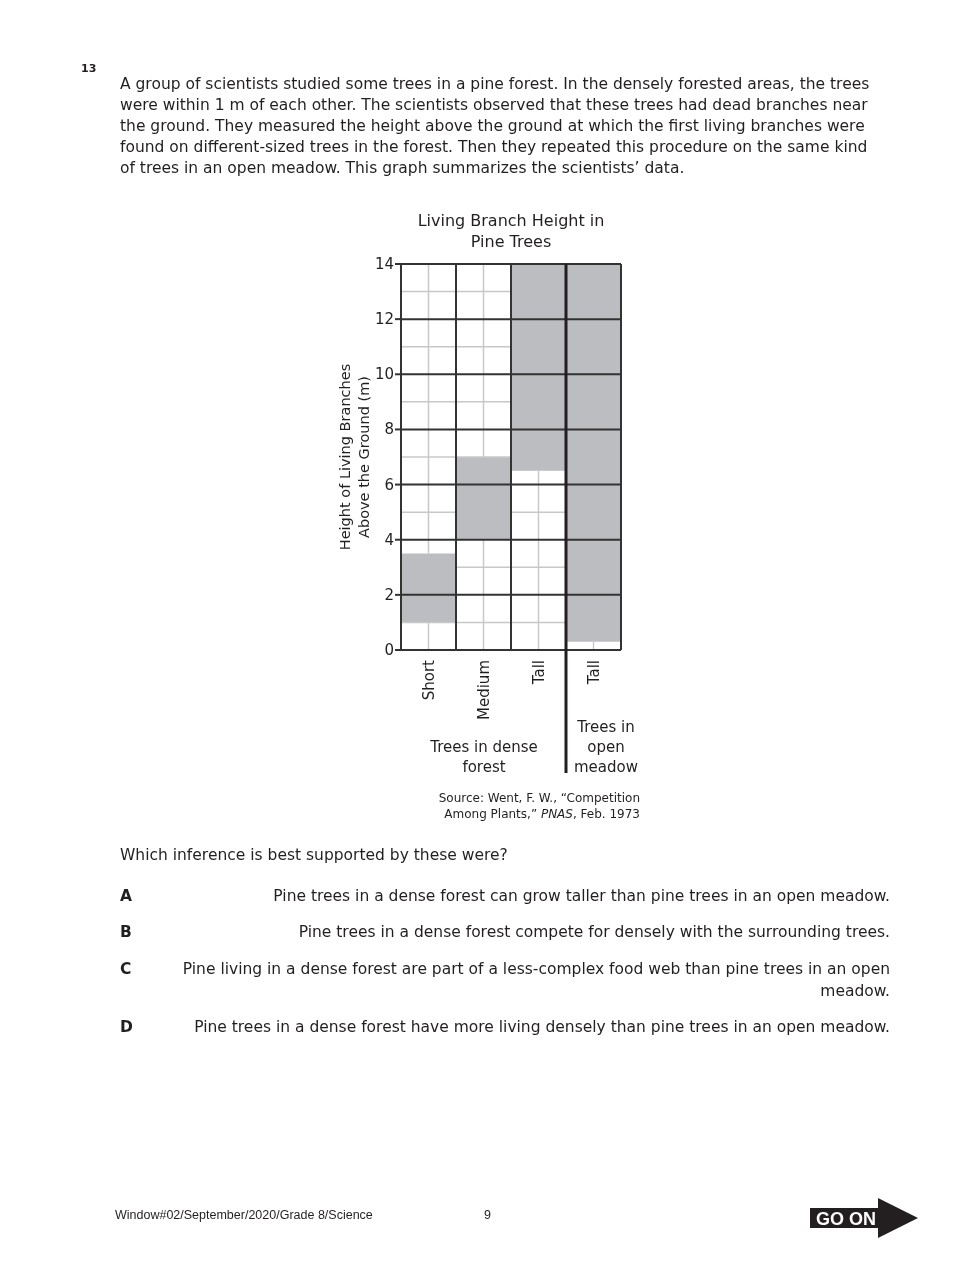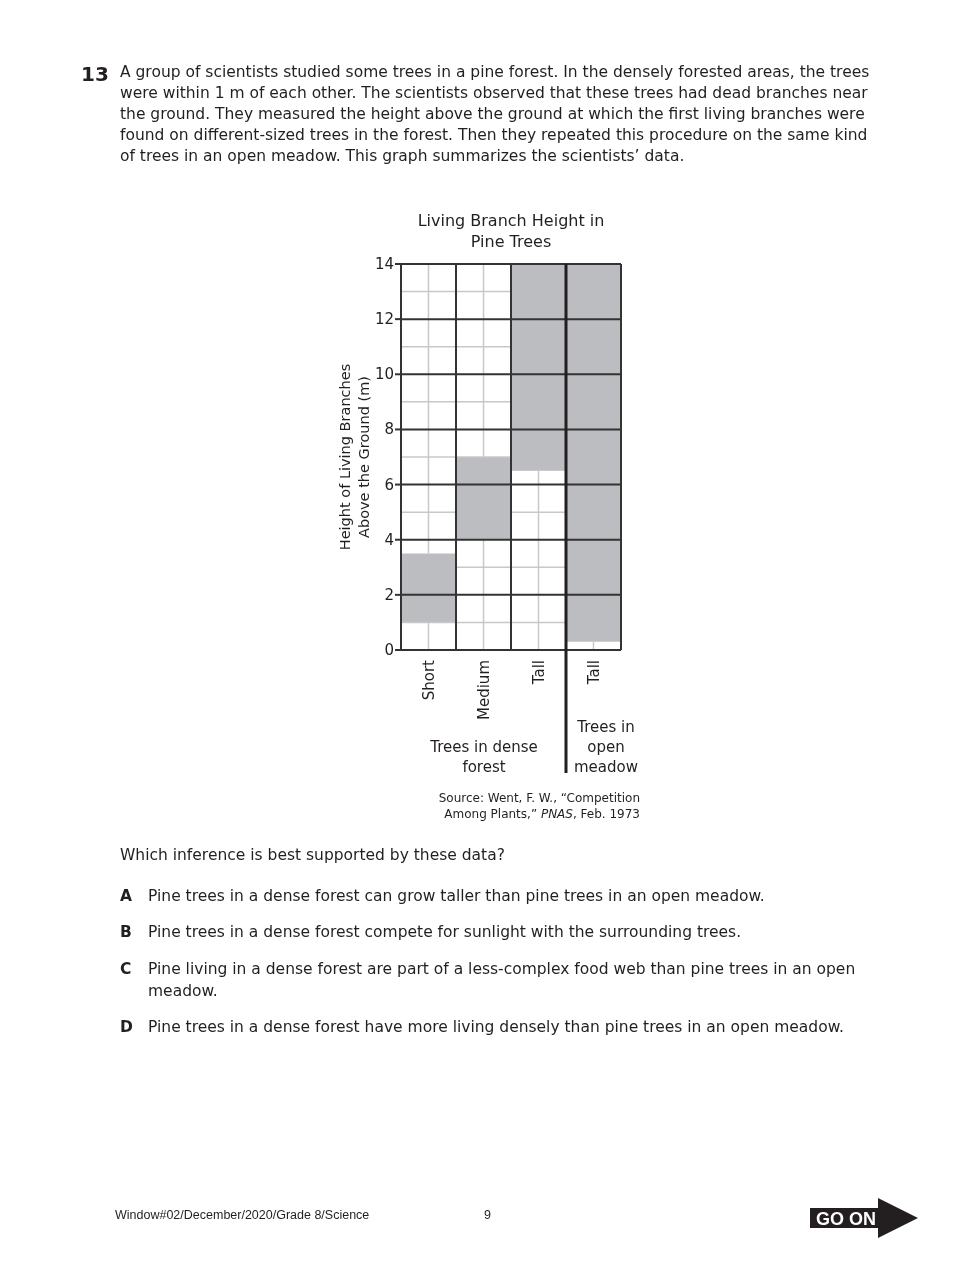--- a/index.html
+++ b/index.html
@@ -1,23 +1,23 @@
 <!DOCTYPE html>
 <html><head>
 <meta charset="utf-8">
 <style>
   html, body { margin: 0; padding: 0; background: #ffffff; }
   body { width: 979px; height: 1266px; position: relative; font-family: "DejaVu Sans", sans-serif; color: #231f20; overflow: hidden; }
-  .qnum { position: absolute; left: 81px; top: 62px; font-weight: bold; font-size: 20px; }
-  .stem { position: absolute; left: 120px; top: 62px; width: 760px; font-size: 15.5px; line-height: 21px; }
+  .qnum { position: absolute; left: 81px; top: 62px; font-weight: bold; font-size: 11px; }
+  .stem { position: absolute; left: 120px; top: 74px; width: 760px; font-size: 15.5px; line-height: 21px; }
   #chart { position: absolute; left: 0; top: 0; }
   .prompt { position: absolute; left: 120px; top: 846px; font-size: 15.5px; }
   .choice { position: absolute; left: 120px; width: 770px; font-size: 15.5px; line-height: 22px; }
   .choice .letter { position: absolute; left: 0; top: 0; font-weight: bold; }
-  .choice .text { display: block; margin-left: 28px; }
+  .choice .text { display: block; margin-left: 20px; text-align: right; }
   .footer-left { position: absolute; left: 115px; top: 1208px; font-family: "Liberation Sans", sans-serif; font-size: 12.5px; }
   .footer-page { position: absolute; left: 484px; top: 1208px; font-family: "Liberation Sans", sans-serif; font-size: 12.5px; }
   .go-on { position: absolute; left: 810px; top: 1198px; width: 110px; height: 40px; cursor: pointer; }
 </style>
 </head>
 <body>
 
 <div class="qnum">13</div>
 <div class="stem">A group of scientists studied some trees in a pine forest. In the densely forested areas, the trees were within 1 m of each other. The scientists observed that these trees had dead branches near the ground. They measured the height above the ground at which the first living branches were found on different-sized trees in the forest. Then they repeated this procedure on the same kind of trees in an open meadow. This graph summarizes the scientists’ data.</div>
 
@@ -101,39 +101,39 @@
   </g>
   <g>
     <text x="606" y="732" text-anchor="middle" font-family="DejaVu Sans, sans-serif" font-size="15" fill="#231f20">Trees in</text>
     <text x="606" y="752" text-anchor="middle" font-family="DejaVu Sans, sans-serif" font-size="15" fill="#231f20">open</text>
     <text x="606" y="772" text-anchor="middle" font-family="DejaVu Sans, sans-serif" font-size="15" fill="#231f20">meadow</text>
   </g>
   <text x="640" y="802" text-anchor="end" font-family="DejaVu Sans, sans-serif" font-size="12" fill="#231f20">Source: Went, F. W., “Competition</text>
   <text x="640" y="818" text-anchor="end" font-family="DejaVu Sans, sans-serif" font-size="12" fill="#231f20"><tspan>Among Plants,” </tspan><tspan font-style="italic">PNAS</tspan><tspan>, Feb. 1973</tspan></text>
 </svg>
 
-<div class="prompt">Which inference is best supported by these data?</div>
+<div class="prompt">Which inference is best supported by these were?</div>
 
 <div class="choice" style="top:885px;">
   <span class="letter">A</span>
   <span class="text">Pine trees in a dense forest can grow taller than pine trees in an open meadow.</span>
 </div>
 <div class="choice" style="top:921px;">
   <span class="letter">B</span>
-  <span class="text">Pine trees in a dense forest compete for sunlight with the surrounding trees.</span>
+  <span class="text">Pine trees in a dense forest compete for densely with the surrounding trees.</span>
 </div>
 <div class="choice" style="top:958px;">
   <span class="letter">C</span>
   <span class="text">Pine living in a dense forest are part of a less-complex food web than pine trees in an open meadow.</span>
 </div>
 <div class="choice" style="top:1016px;">
   <span class="letter">D</span>
   <span class="text">Pine trees in a dense forest have more living densely than pine trees in an open meadow.</span>
 </div>
 
-<div class="footer-left">Window#02/December/2020/Grade 8/Science</div>
+<div class="footer-left">Window#02/September/2020/Grade 8/Science</div>
 <div class="footer-page">9</div>
 
 <svg class="go-on" viewBox="0 0 110 40">
   <rect x="0" y="10" width="70" height="20" fill="#231f20"></rect>
   <polygon points="68,0 108,20 68,40" fill="#231f20"></polygon>
   <text x="36" y="27" text-anchor="middle" font-family="Liberation Sans, sans-serif" font-weight="bold" font-size="18" fill="#ffffff">GO ON</text>
 </svg>
 
 </body></html>

